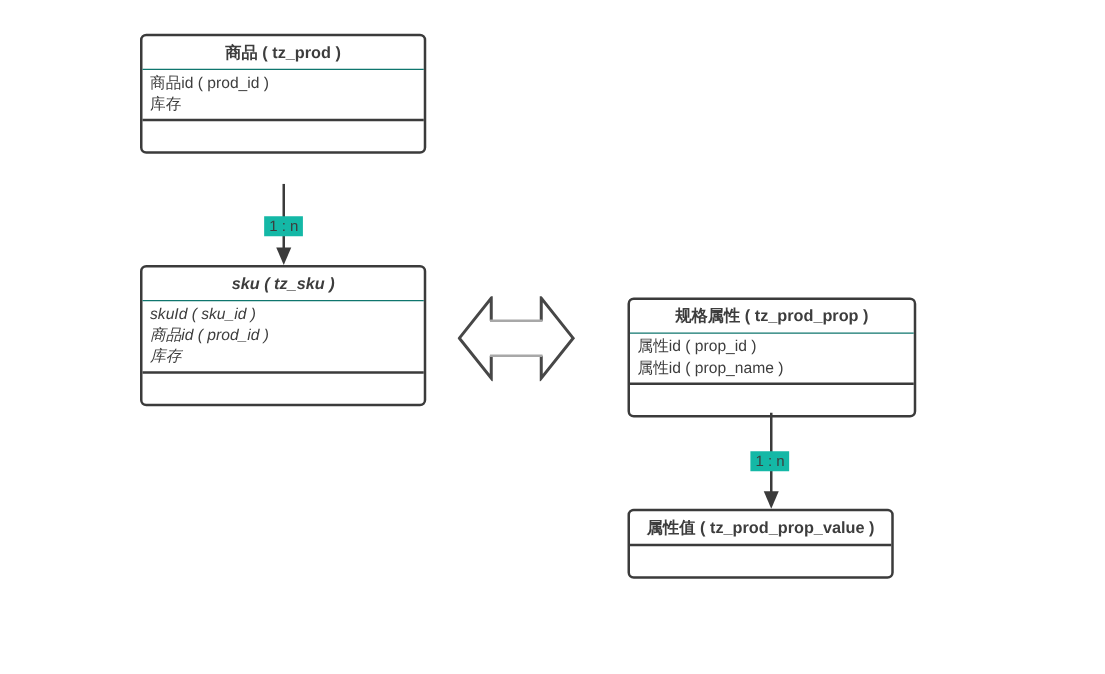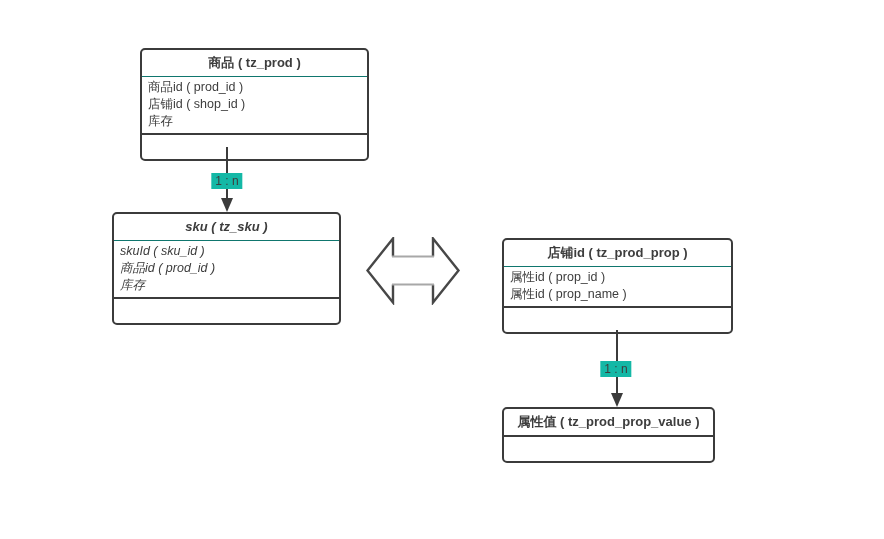--- a/index.html
+++ b/index.html
@@ -37,21 +37,21 @@
     font-size: 12.5px;
     line-height: 17px;
     padding: 0 6px;
     white-space: nowrap;
   }
   .entity-footer {
     border-top: 2px solid #3b3b3b;
     height: 24px;
   }
 
-  .entity-prod        { left: 112px; top: 48px;  width: 229px; margin-left: 28px; }
+  .entity-prod        { left: 112px; top: 27px;  width: 229px; }
   .entity-sku         { left: 112px; top: 212px; width: 229px; font-style: italic; }
   .entity-prod-prop   { left: 502px; top: 238px; width: 231px; }
   .entity-prop-value  { left: 502px; top: 407px; width: 213px; }
 
   
   .rel-arrow { position: absolute; }
   .rel-label {
     position: absolute;
     transform: translate(-50%, -50%);
     background: #14b8a6;
@@ -67,21 +67,20 @@
 </style>
 </head>
 <body>
 
 <div class="canvas">
 
   <div class="entity entity-prod">
     <div class="entity-title">商品 ( tz_prod )</div>
     <div class="entity-fields">
       <div class="entity-field">商品id ( prod_id )</div>
-      <div class="entity-field">店铺id ( shop_id )</div>
       <div class="entity-field">库存</div>
     </div>
     <div class="entity-footer"></div>
   </div>
 
   <svg class="rel-arrow" style="left:219px; top:147px;" width="16" height="65">
     <line x1="8" y1="0" x2="8" y2="52" stroke="#3b3b3b" stroke-width="2"></line>
     <polygon points="2,51 14,51 8,65" fill="#3b3b3b"></polygon>
   </svg>
   <span class="rel-label rel-label-1">1 : n</span>
@@ -97,21 +96,21 @@
   </div>
 
   <svg class="double-arrow" width="95" height="68">
     <polyline points="27,19.5 27,1.5 1.5,33.5 27,65.5 27,47.5" fill="#ffffff" stroke="#474747" stroke-width="2.4" stroke-linejoin="miter"></polyline>
     <polyline points="67,19.5 67,1.5 92.5,33.5 67,65.5 67,47.5" fill="#ffffff" stroke="#474747" stroke-width="2.4" stroke-linejoin="miter"></polyline>
     <line x1="26" y1="19.5" x2="68" y2="19.5" stroke="#a8a8a8" stroke-width="2"></line>
     <line x1="26" y1="47.5" x2="68" y2="47.5" stroke="#a8a8a8" stroke-width="2"></line>
   </svg>
 
   <div class="entity entity-prod-prop">
-    <div class="entity-title">店铺id ( tz_prod_prop )</div>
+    <div class="entity-title">规格属性 ( tz_prod_prop )</div>
     <div class="entity-fields">
       <div class="entity-field">属性id ( prop_id )</div>
       <div class="entity-field">属性id ( prop_name )</div>
     </div>
     <div class="entity-footer"></div>
   </div>
 
   <svg class="rel-arrow" style="left:609px; top:330px;" width="16" height="77">
     <line x1="8" y1="0" x2="8" y2="64" stroke="#3b3b3b" stroke-width="2"></line>
     <polygon points="2,63 14,63 8,77" fill="#3b3b3b"></polygon>

